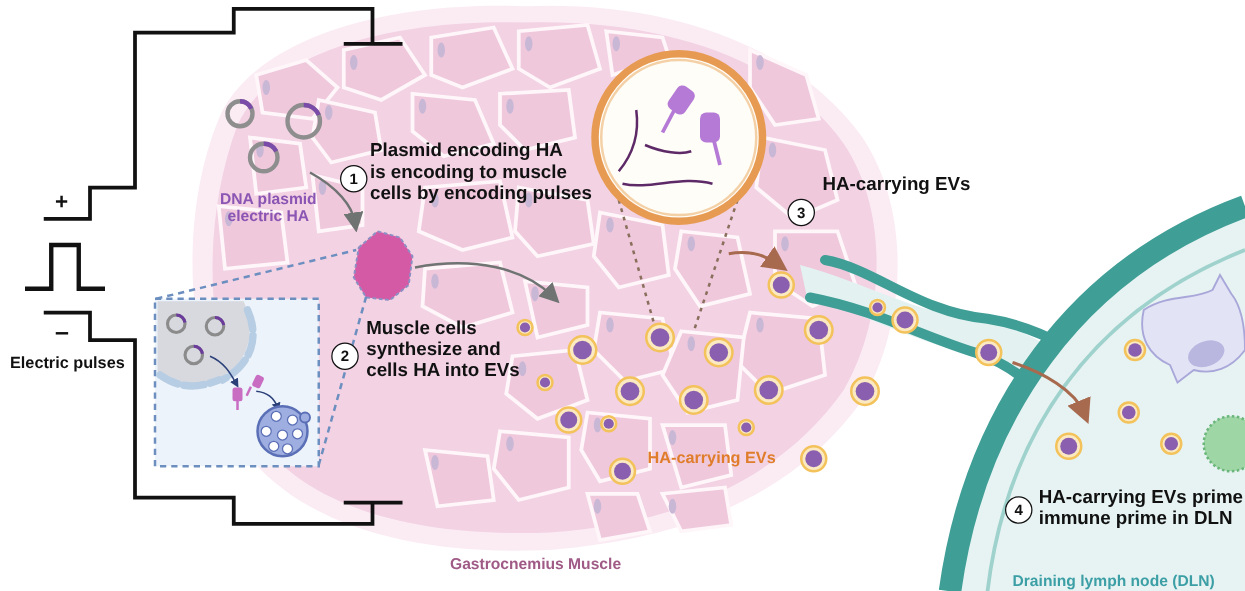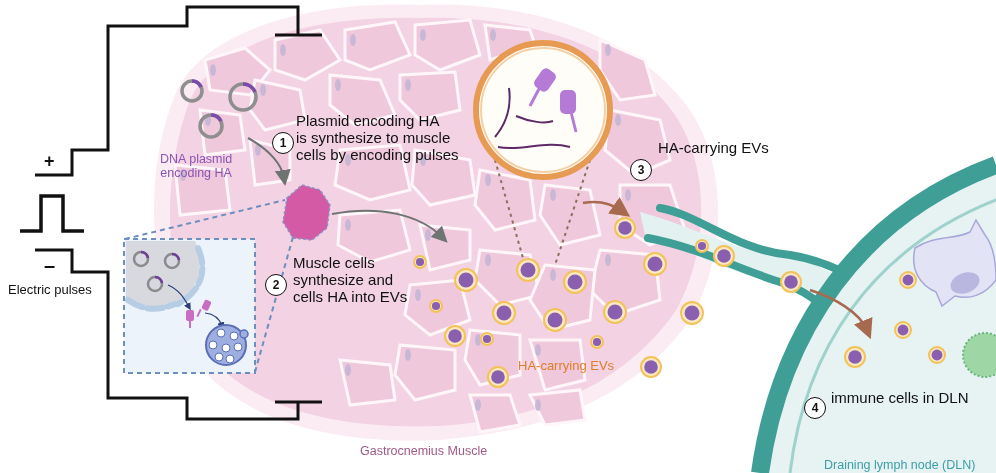--- a/index.html
+++ b/index.html
@@ -1,21 +1,21 @@
 <!DOCTYPE html>
 <html><head>
 <meta charset="utf-8">
 <style>
   html, body { margin:0; padding:0; background:#ffffff; }
   body { width:996px; height:473px; position:relative; overflow:hidden; font-family:"Liberation Sans", sans-serif; }
   #stage { position:absolute; left:0; top:0; width:996px; height:473px; }
-  .lbl { position:absolute; font-family:"Liberation Sans", sans-serif; font-weight:400; line-height:1.12; white-space:nowrap; }
+  .lbl { position:absolute; font-family:"Liberation Sans", sans-serif; font-weight:700; line-height:1.12; white-space:nowrap; }
   .step-text { font-size:15px; color:#111111; }
   .num { position:absolute; width:20px; height:20px; border:1.5px solid #111; border-radius:50%; background:#fff; font-size:12px; font-weight:700; text-align:center; line-height:20px; font-family:"Liberation Sans", sans-serif; color:#111; }
-  .sub { font-size:12.5px; }
+  .sub { font-size:12.5px;margin-left:16px; }
 </style>
 </head>
 <body>
 
 <svg id="stage" viewBox="0 0 996 473" xmlns="http://www.w3.org/2000/svg">
   <defs>
     <radialGradient id="muscleGlow" cx="50%" cy="50%" r="50%">
       <stop offset="85%" stop-color="#f7dcea"></stop>
       <stop offset="100%" stop-color="#fdf4f9" stop-opacity="0"></stop>
     </radialGradient>
@@ -301,42 +301,43 @@
   </g>
   <g>
     <circle cx="985" cy="355" r="22" fill="#9fd6a6" stroke="#6ab57a" stroke-width="2" stroke-dasharray="2,2"></circle>
   </g>
 </svg>
 
 <div class="lbl" style="left:8px;top:283px;font-size:13px;color:#111;">Electric pulses</div>
 
 <div class="lbl sub" style="left:160px;top:152px;color:#8b55b3;text-align:center;">
   <div>DNA plasmid</div>
-  <div>encoding HA</div>
+  <div>electric HA</div>
 </div>
 
 <div class="num" style="left:272px;top:132px;">1</div>
 <div class="lbl step-text" style="left:296px;top:113px;">
   <div>Plasmid encoding HA</div>
-  <div>is synthesize to muscle</div>
+  <div>is encoding to muscle</div>
   <div>cells by encoding pulses</div>
 </div>
 
 <div class="num" style="left:265px;top:274px;">2</div>
 <div class="lbl step-text" style="left:293px;top:255px;">
   <div>Muscle cells</div>
   <div>synthesize and</div>
   <div>cells HA into EVs</div>
 </div>
 
 <div class="num" style="left:630px;top:159px;">3</div>
 <div class="lbl step-text" style="left:658px;top:140px;">
   <div>HA-carrying EVs</div>
 </div>
 
 <div class="num" style="left:804px;top:397px;">4</div>
 <div class="lbl step-text" style="left:831px;top:390px;">
-  <div>immune cells in DLN</div>
+  <div>HA-carrying EVs prime</div>
+  <div>immune prime in DLN</div>
 </div>
 
 <div class="lbl" style="left:518px;top:359px;font-size:13px;color:#e07d2a;">HA-carrying EVs</div>
 <div class="lbl" style="left:360px;top:444px;font-size:12.5px;color:#a05a86;">Gastrocnemius Muscle</div>
-<div class="lbl" style="left:810px;top:458px;font-size:12.5px;color:#3c9fa6;margin-left:14px;">Draining lymph node (DLN)</div>
+<div class="lbl" style="left:810px;top:458px;font-size:12.5px;color:#3c9fa6;">Draining lymph node (DLN)</div>
 
 </body></html>

